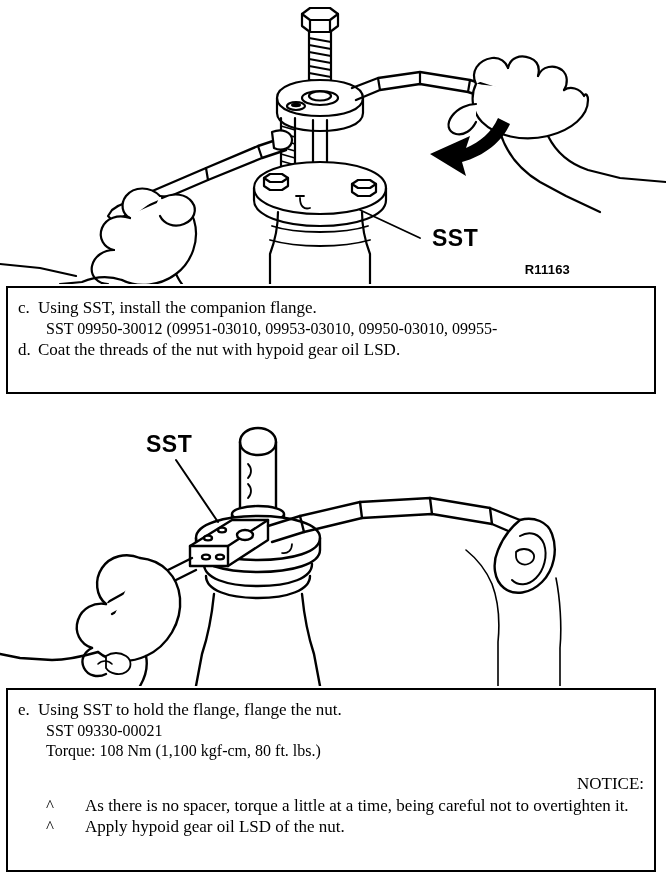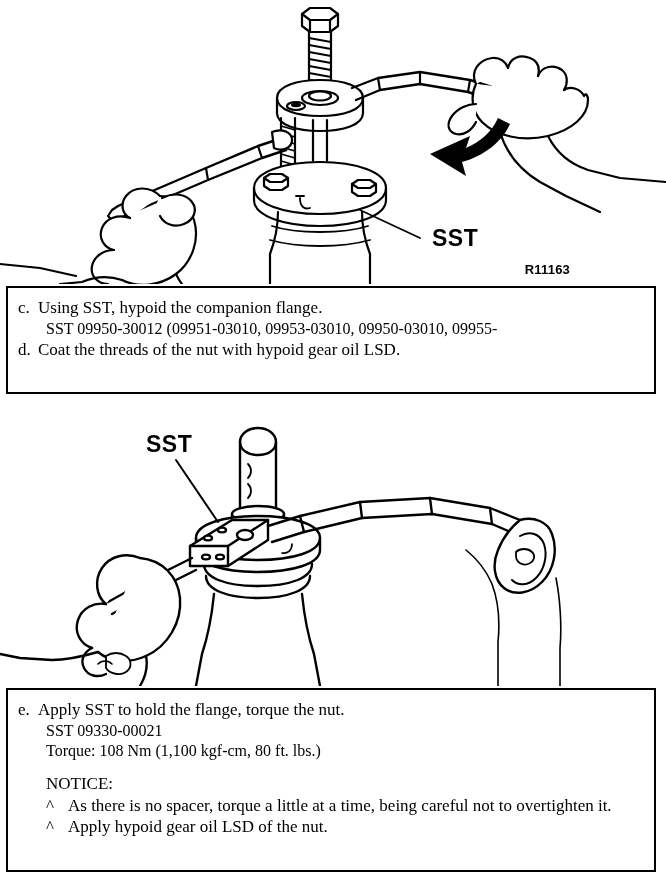--- a/index.html
+++ b/index.html
@@ -72,34 +72,35 @@
   .sub-line {
     padding-left: 28px;
     font-size: 16px;
     line-height: 1.27;
   }
   .notice-head {
     font-size: 17px;
     padding-left: 28px;
     margin-top: 12px;
     line-height: 1.27;
+    text-align: right;
   }
   .notice-row {
     display: flex;
     align-items: flex-start;
     font-size: 17px;
     line-height: 1.27;
     padding-left: 28px;
   }
   .notice-bullet {
     flex: 0 0 22px;
     width: 22px;
     font-family: "Liberation Serif", "DejaVu Serif", serif;
   }
-  .notice-text { flex: 1 1 auto; }
+  .notice-text { flex: 1 1 auto; margin-left: 17px; }
 
   .sst-label {
     font-family: "Liberation Sans", "DejaVu Sans", sans-serif;
     font-size: 23px;
     font-weight: bold;
     letter-spacing: 0.5px;
   }
 </style>
 </head>
 <body>
@@ -252,21 +253,21 @@
   </svg>
 </div>
 
 <div class="fig-code">R11163</div>
 
 <div class="textbox" id="textbox-1">
 
   <div class="step">
     <div class="step-row">
       <span class="step-marker">c.</span>
-      <span class="step-text">Using SST, hypoid the companion flange.</span>
+      <span class="step-text">Using SST, install the companion flange.</span>
     </div>
     <div class="sub-line">SST 09950-30012 (09951-03010, 09953-03010, 09950-03010, 09955-</div>
   </div>
 
   <div class="step">
     <div class="step-row">
       <span class="step-marker">d.</span>
       <span class="step-text">Coat the threads of the nut with hypoid gear oil LSD.</span>
     </div>
   </div>
@@ -372,21 +373,21 @@
 
     <text class="sst-label" x="146" y="54" fill="#000000">SST</text>
   </svg>
 </div>
 
 <div class="textbox" id="textbox-2">
 
   <div class="step">
     <div class="step-row">
       <span class="step-marker">e.</span>
-      <span class="step-text">Apply SST to hold the flange, torque the nut.</span>
+      <span class="step-text">Using SST to hold the flange, flange the nut.</span>
     </div>
     <div class="sub-line">SST 09330-00021</div>
     <div class="sub-line">Torque: 108 Nm (1,100 kgf-cm, 80 ft. lbs.)</div>
   </div>
 
   <div class="notice-head">NOTICE:</div>
 
   <div class="notice-row">
     <span class="notice-bullet">^</span>
     <span class="notice-text">As there is no spacer, torque a little at a time, being careful not to overtighten it.</span>

